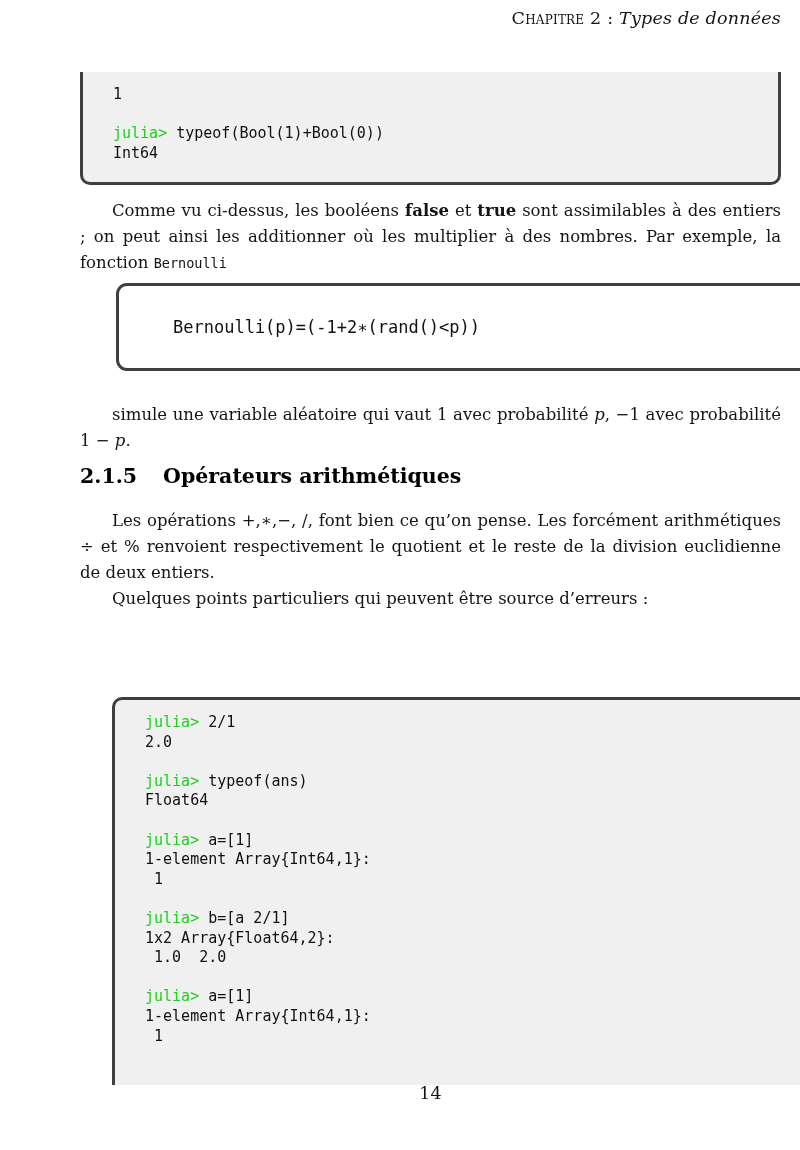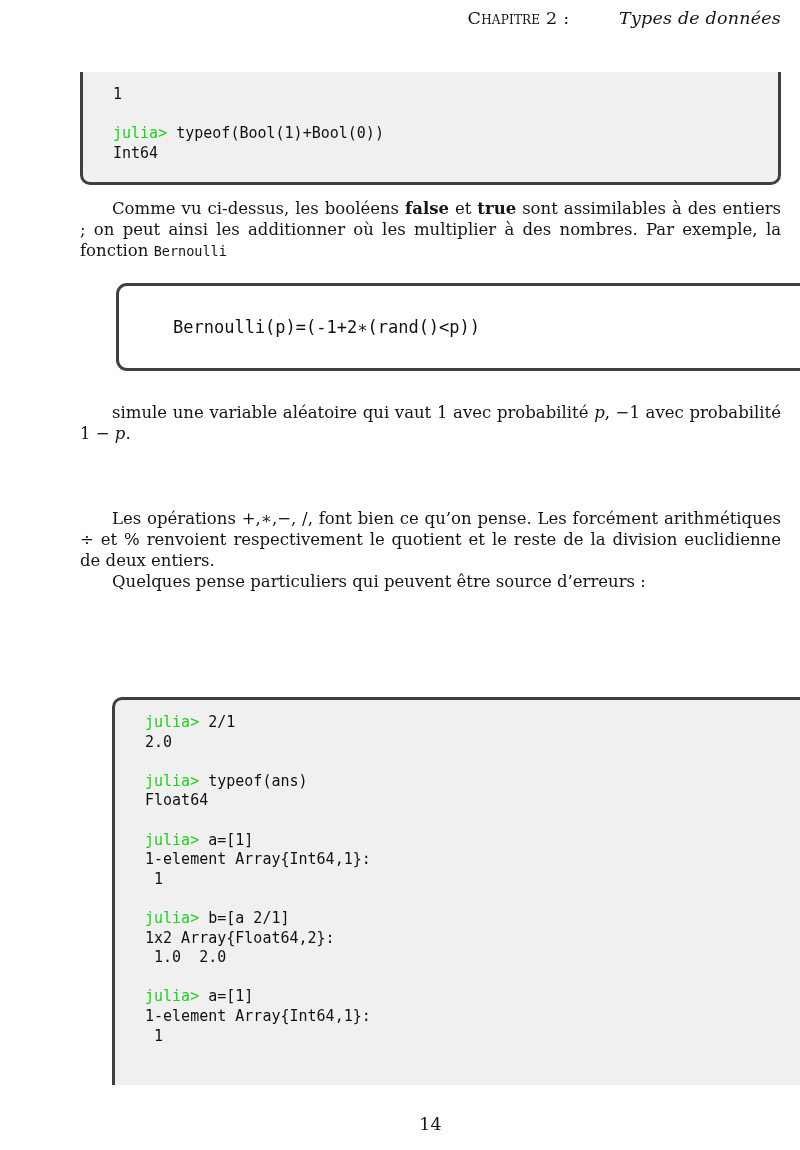--- a/index.html
+++ b/index.html
@@ -15,21 +15,21 @@
     -webkit-font-smoothing:antialiased;
   }
   .page{position:relative;width:800px;height:1150px;overflow:hidden;background:#fff;}
 
   
   .running-header{
     position:absolute;top:8px;left:80px;width:701px;
     text-align:right;font-size:17.5px;letter-spacing:.2px;
   }
   .running-header .chapter{font-variant:small-caps;}
-  .running-header .title-italic{font-style:italic;margin-left:44px;}
+  .running-header .title-italic{font-style:italic;}
 
   
   .code-block{
     position:absolute;left:80px;width:701px;box-sizing:border-box;
     background:var(--block-bg);
     border:3px solid var(--block-border);
     border-radius:10px;
   }
   .code-block.cut-top{border-top:none;border-radius:0 0 10px 10px;}
   .code-block.cut-bottom{border-bottom:none;border-radius:10px 10px 0 0;overflow:hidden;margin-left:32px;}
@@ -46,42 +46,42 @@
     display:flex;align-items:center;
   }
   .code-block.white-box code{
     font-family:"DejaVu Sans Mono", monospace;
     font-size:17px;color:#111;padding-left:54px;
   }
 
   
   .bodytext{
     position:absolute;left:80px;width:701px;
-    font-size:16.5px;line-height:21px;text-align:justify;
+    font-size:16.5px;line-height:26px;text-align:justify;
   }
   .bodytext p{margin:0;}
   .bodytext p.indent{text-indent:32px;}
   .r-bold{font-weight:bold;}
   .r-mono{font-family:"DejaVu Sans Mono", monospace;font-size:0.82em;}
   .r-math{font-style:italic;}
   .r-mathops{font-style:normal;}
 
   .list-item{padding-left:65px;text-align:justify;}
   .list-item .dash{display:inline-block;width:32px;margin-left:-32px;}
 
   
   .section-heading{
     position:absolute;left:80px;width:701px;margin:0;
     font-size:20.5px;font-weight:bold;color:#000;
   }
   .section-heading .sec-title{margin-left:26px;}
 
   
   .page-number{
-    position:absolute;top:1114px;left:80px;width:701px;
+    position:absolute;top:1083px;left:80px;width:701px;
     text-align:center;font-size:17.5px;
   }
 </style>
 </head>
 <body>
 
 <div class="page">
 
   <div class="running-header">
     <span class="chapter">Chapitre 2 : </span><span class="title-italic">Types de données</span>
@@ -99,24 +99,27 @@
   </div>
 
   <section class="code-block white-box" style="top:283px;height:88px;margin-left:36px;">
     <code>Bernoulli(p)=(-1+2∗(rand()&lt;p))</code>
   </section>
 
   <div class="bodytext" style="top:402px;">
     <p class="indent"><span>simule une variable aléatoire qui vaut 1 avec probabilité </span><span class="r-math">p</span><span>, −1 avec probabilité 1 − </span><span class="r-math">p</span><span>.</span></p>
   </div>
 
+  <h2 class="section-heading" style="top:464px;">
+    <span class="sec-number">2.1.5</span><span class="sec-title">Opérateurs arithmétiques</span>
+  </h2>
 
   <div class="bodytext" style="top:508px;">
     <p class="indent"><span>Les opérations </span><span class="r-mathops">+,∗,−, /,</span><span>  font bien ce qu’on pense. Les forcément arithmétiques </span><span class="r-mathops">÷</span><span> et </span><span class="r-mathops">%</span><span> renvoient respectivement le quotient et le reste de la division euclidienne de deux entiers.</span></p>
-    <p class="indent">Quelques pense particuliers qui peuvent être source d’erreurs :</p>
+    <p class="indent">Quelques points particuliers qui peuvent être source d’erreurs :</p>
   </div>
 
   <section class="code-block cut-bottom" style="top:697px;height:388px;">
     <pre><span class="prompt">julia&gt;</span> 2/1
 2.0
 
 <span class="prompt">julia&gt;</span> typeof(ans)
 Float64
 
 <span class="prompt">julia&gt;</span> a=[1]

